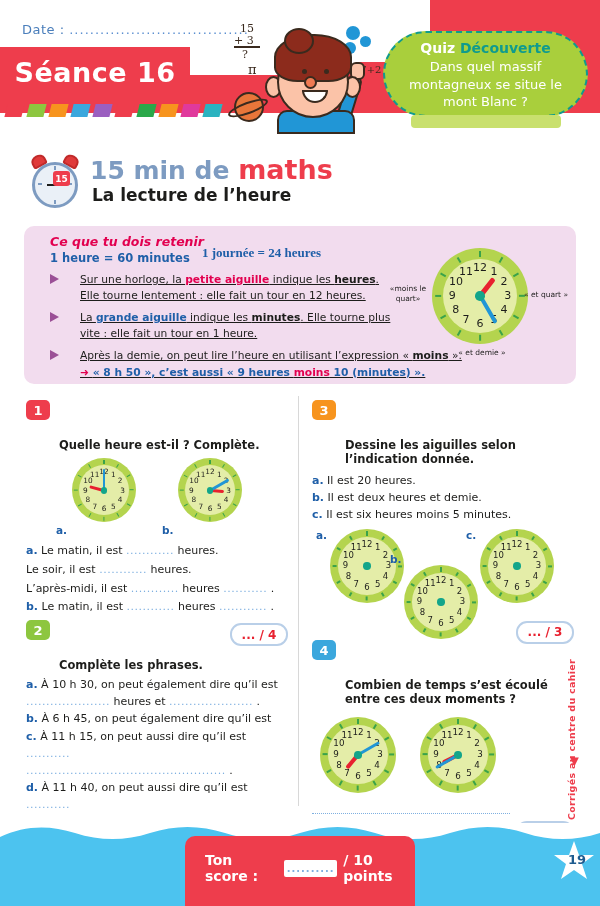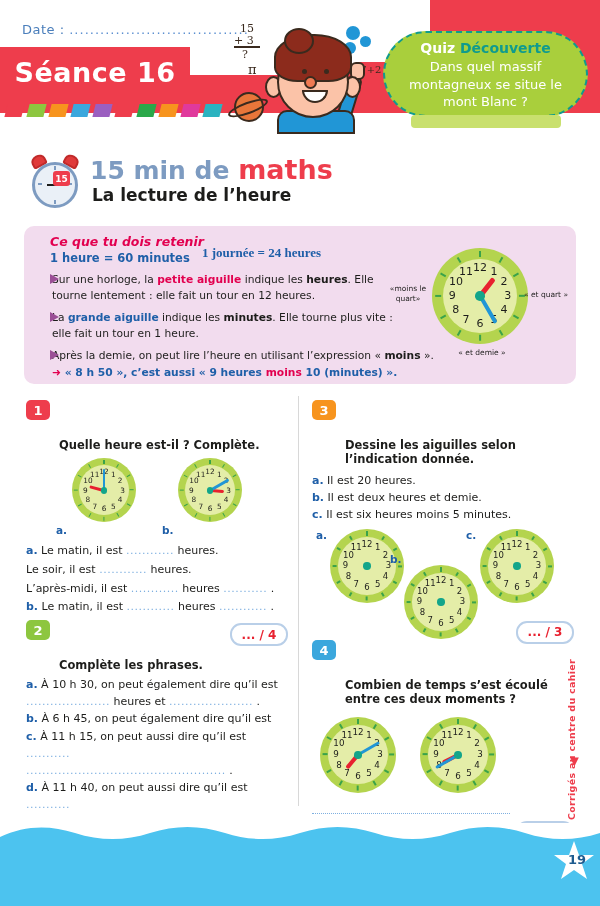--- a/index.html
+++ b/index.html
@@ -115,21 +115,21 @@
     font-weight:bold; color:#e2004f; font-family:"DejaVu Sans", sans-serif;font-style:italic; }
   .lesson-f1 { position:absolute; left:26px; top:25px; font-size:11.5px;
     font-weight:bold; color:#1f5fa8; font-family:"DejaVu Sans", sans-serif; }
   .lesson-f2 { position:absolute; left:178px; top:19px; font-size:13px;
     font-weight:bold; color:#1f5fa8; font-family:Liberation Serif, serif; }
   .bullet-row { position:absolute; left:26px; font-size:10.7px; color:#1d1d1b;
     line-height:1.45; width:350px; font-family:"DejaVu Sans", sans-serif; }
   .tri { position:absolute; left:0; top:2px; width:0; height:0;
     border-top:5px solid transparent; border-bottom:5px solid transparent;
     border-left:9px solid #9b4f96; }
-  .btext { margin-left:2px; display:block; }
+  .btext { margin-left:30px; display:block;text-decoration:underline; }
   .r { color:#e2004f; font-weight:bold; }
   .b { color:#1f5fa8; font-weight:bold; }
   .bk { color:#1d1d1b; font-weight:bold; }
   .arrow-red { color:#e2004f; font-weight:bold; }
 
   
   .clock { position:relative; border-radius:50%; background:#b4d44e; }
   .clock .face { position:absolute; border-radius:50%; background:#e4eda8; }
   .clock .num { position:absolute; font-size:8px; color:#1d1d1b;
     font-family:"DejaVu Sans", sans-serif; text-align:center; }
@@ -602,19 +602,26 @@
   <div class="vert-note">Corrigés au centre du cahier</div>
   <div class="vert-arrow">▼</div>
 
   <div class="footer">
     <svg class="wave" viewBox="0 0 600 22" preserveAspectRatio="none">
       <path d="M0,14 C25,2 50,2 75,10 C100,18 125,18 150,10 C175,2 200,2 225,10 C250,18 275,18 300,10 C325,2 350,2 375,10 C400,18 425,18 450,10 C475,2 500,2 525,10 C550,18 575,18 600,10 L600,0 L0,0 Z" fill="#ffffff"></path>
     </svg>
 
   </div>
 
+  <div class="score-red">
+    <div class="score-red-txt">
+      <span>Ton score :</span>
+      <span class="score-white">..........</span>
+      <span>/ 10 points</span>
+    </div>
+  </div>
 
   <svg class="star" viewBox="0 0 42 42">
     <path d="M21,1 L26,15 L41,15 L29,24 L34,39 L21,30 L8,39 L13,24 L1,15 L16,15 Z" fill="#ffffff"></path>
   </svg>
   <div class="pagenum">19</div>
 
 </div>
 
 </body></html>

